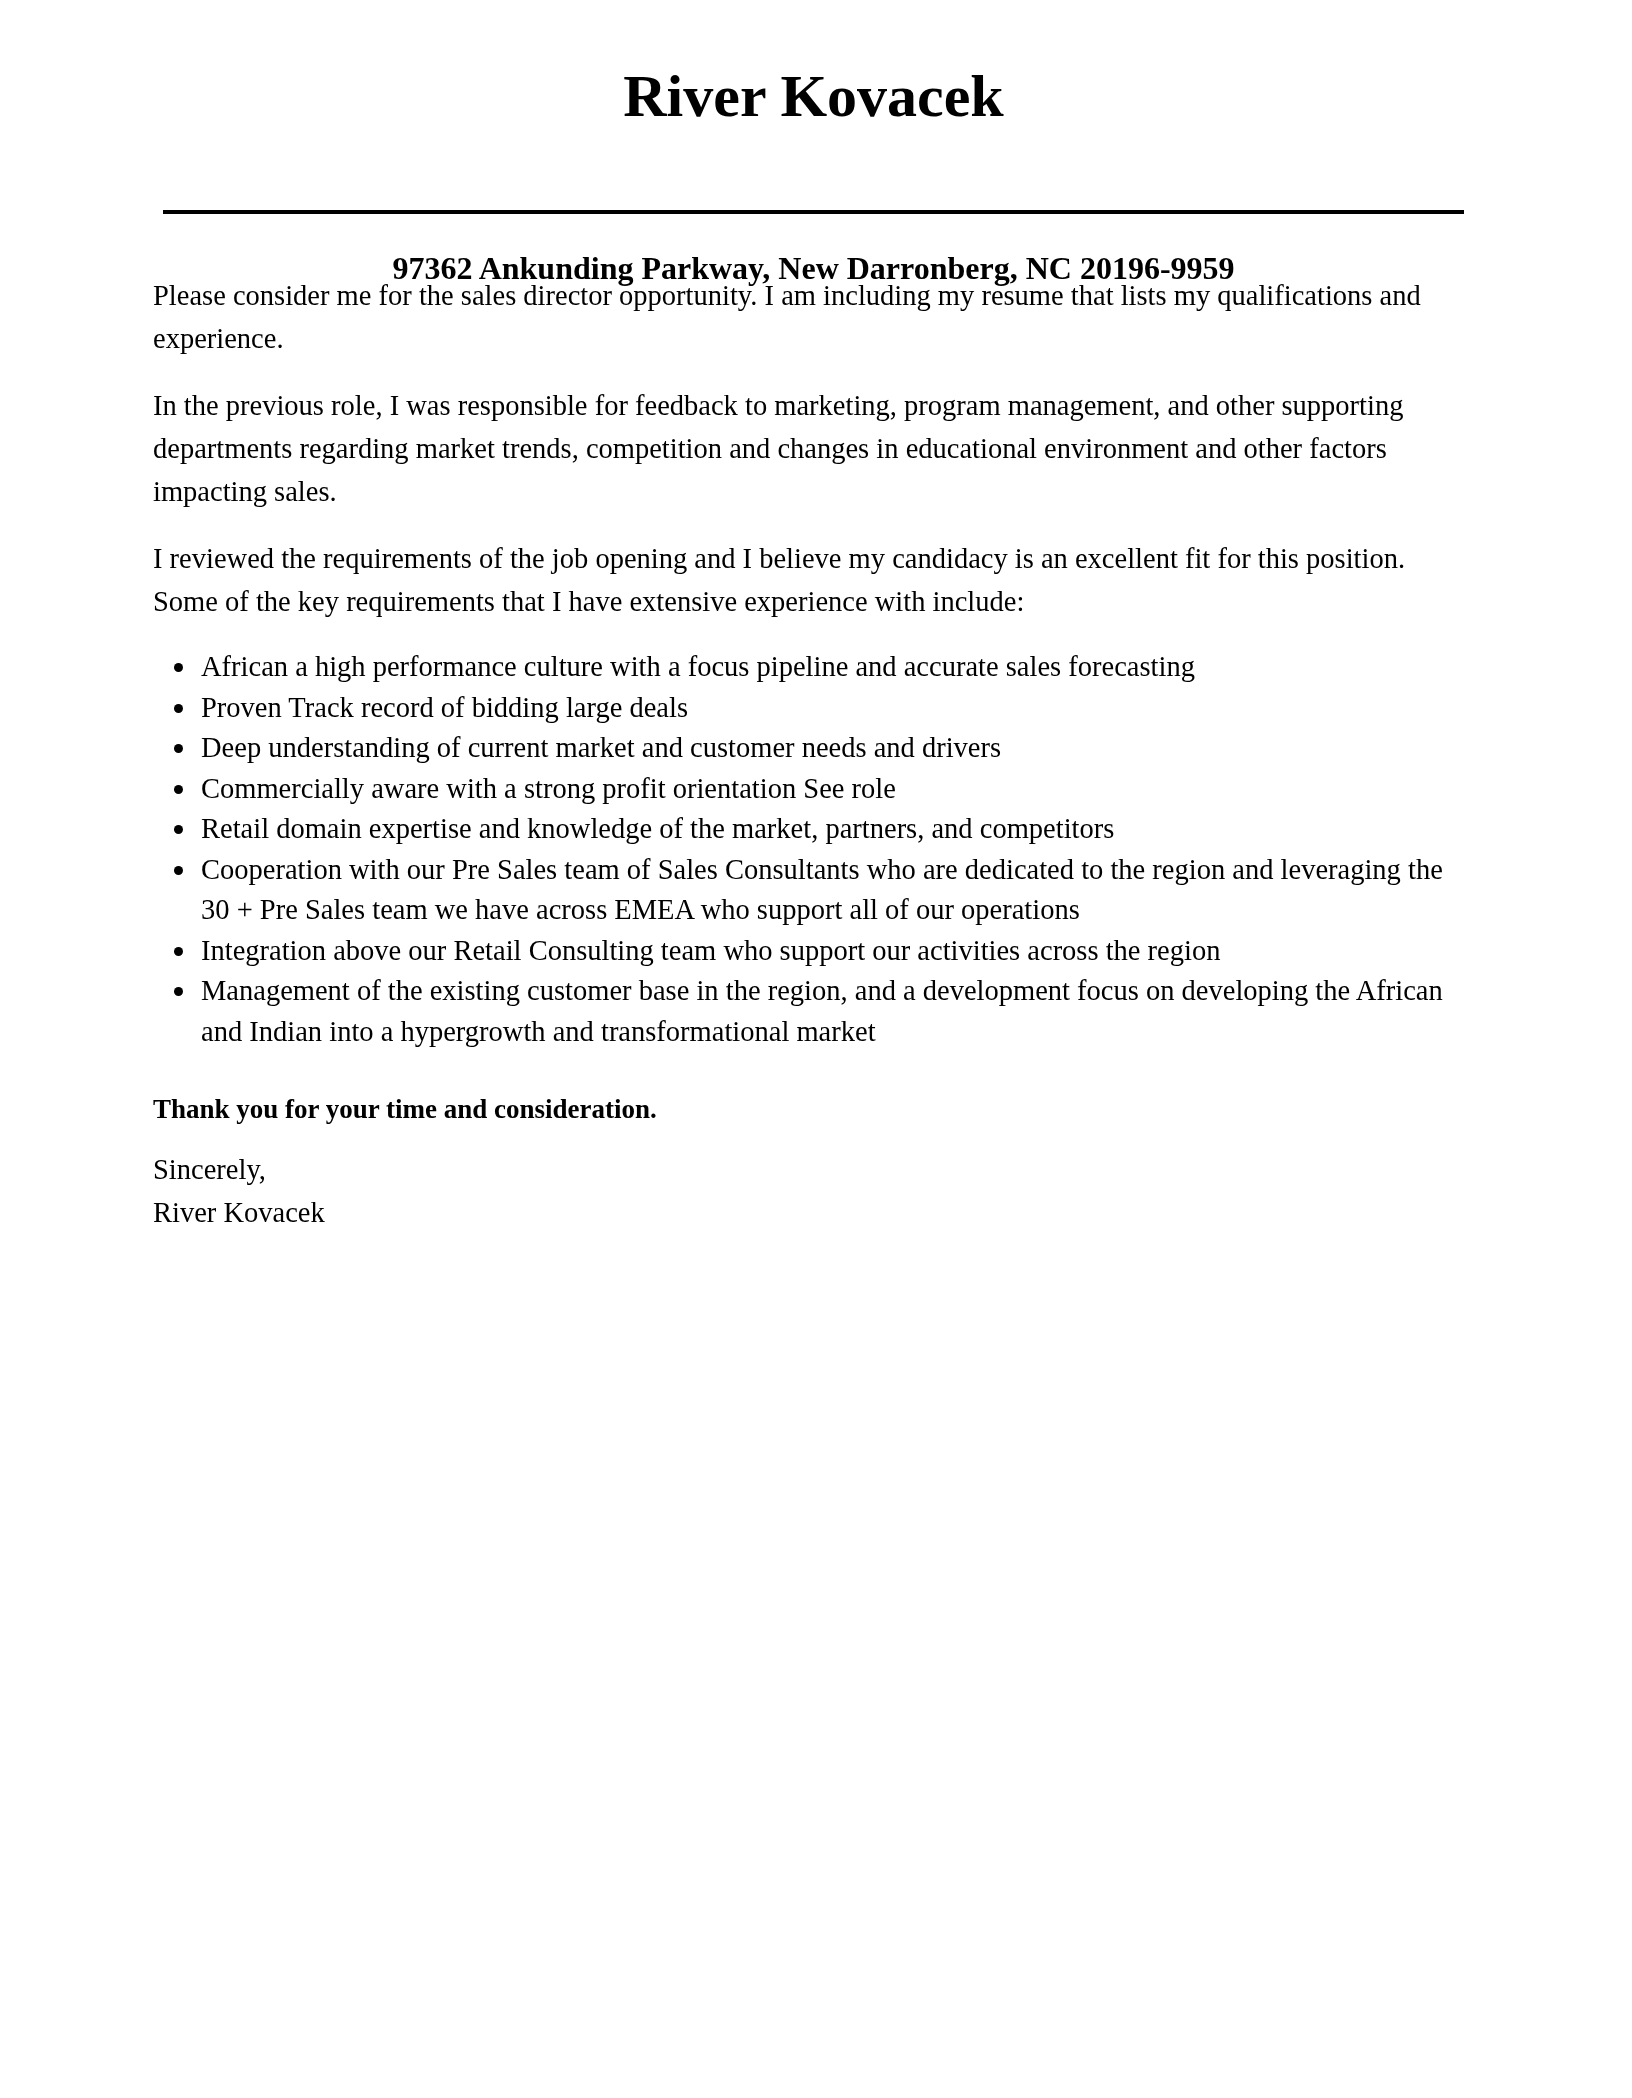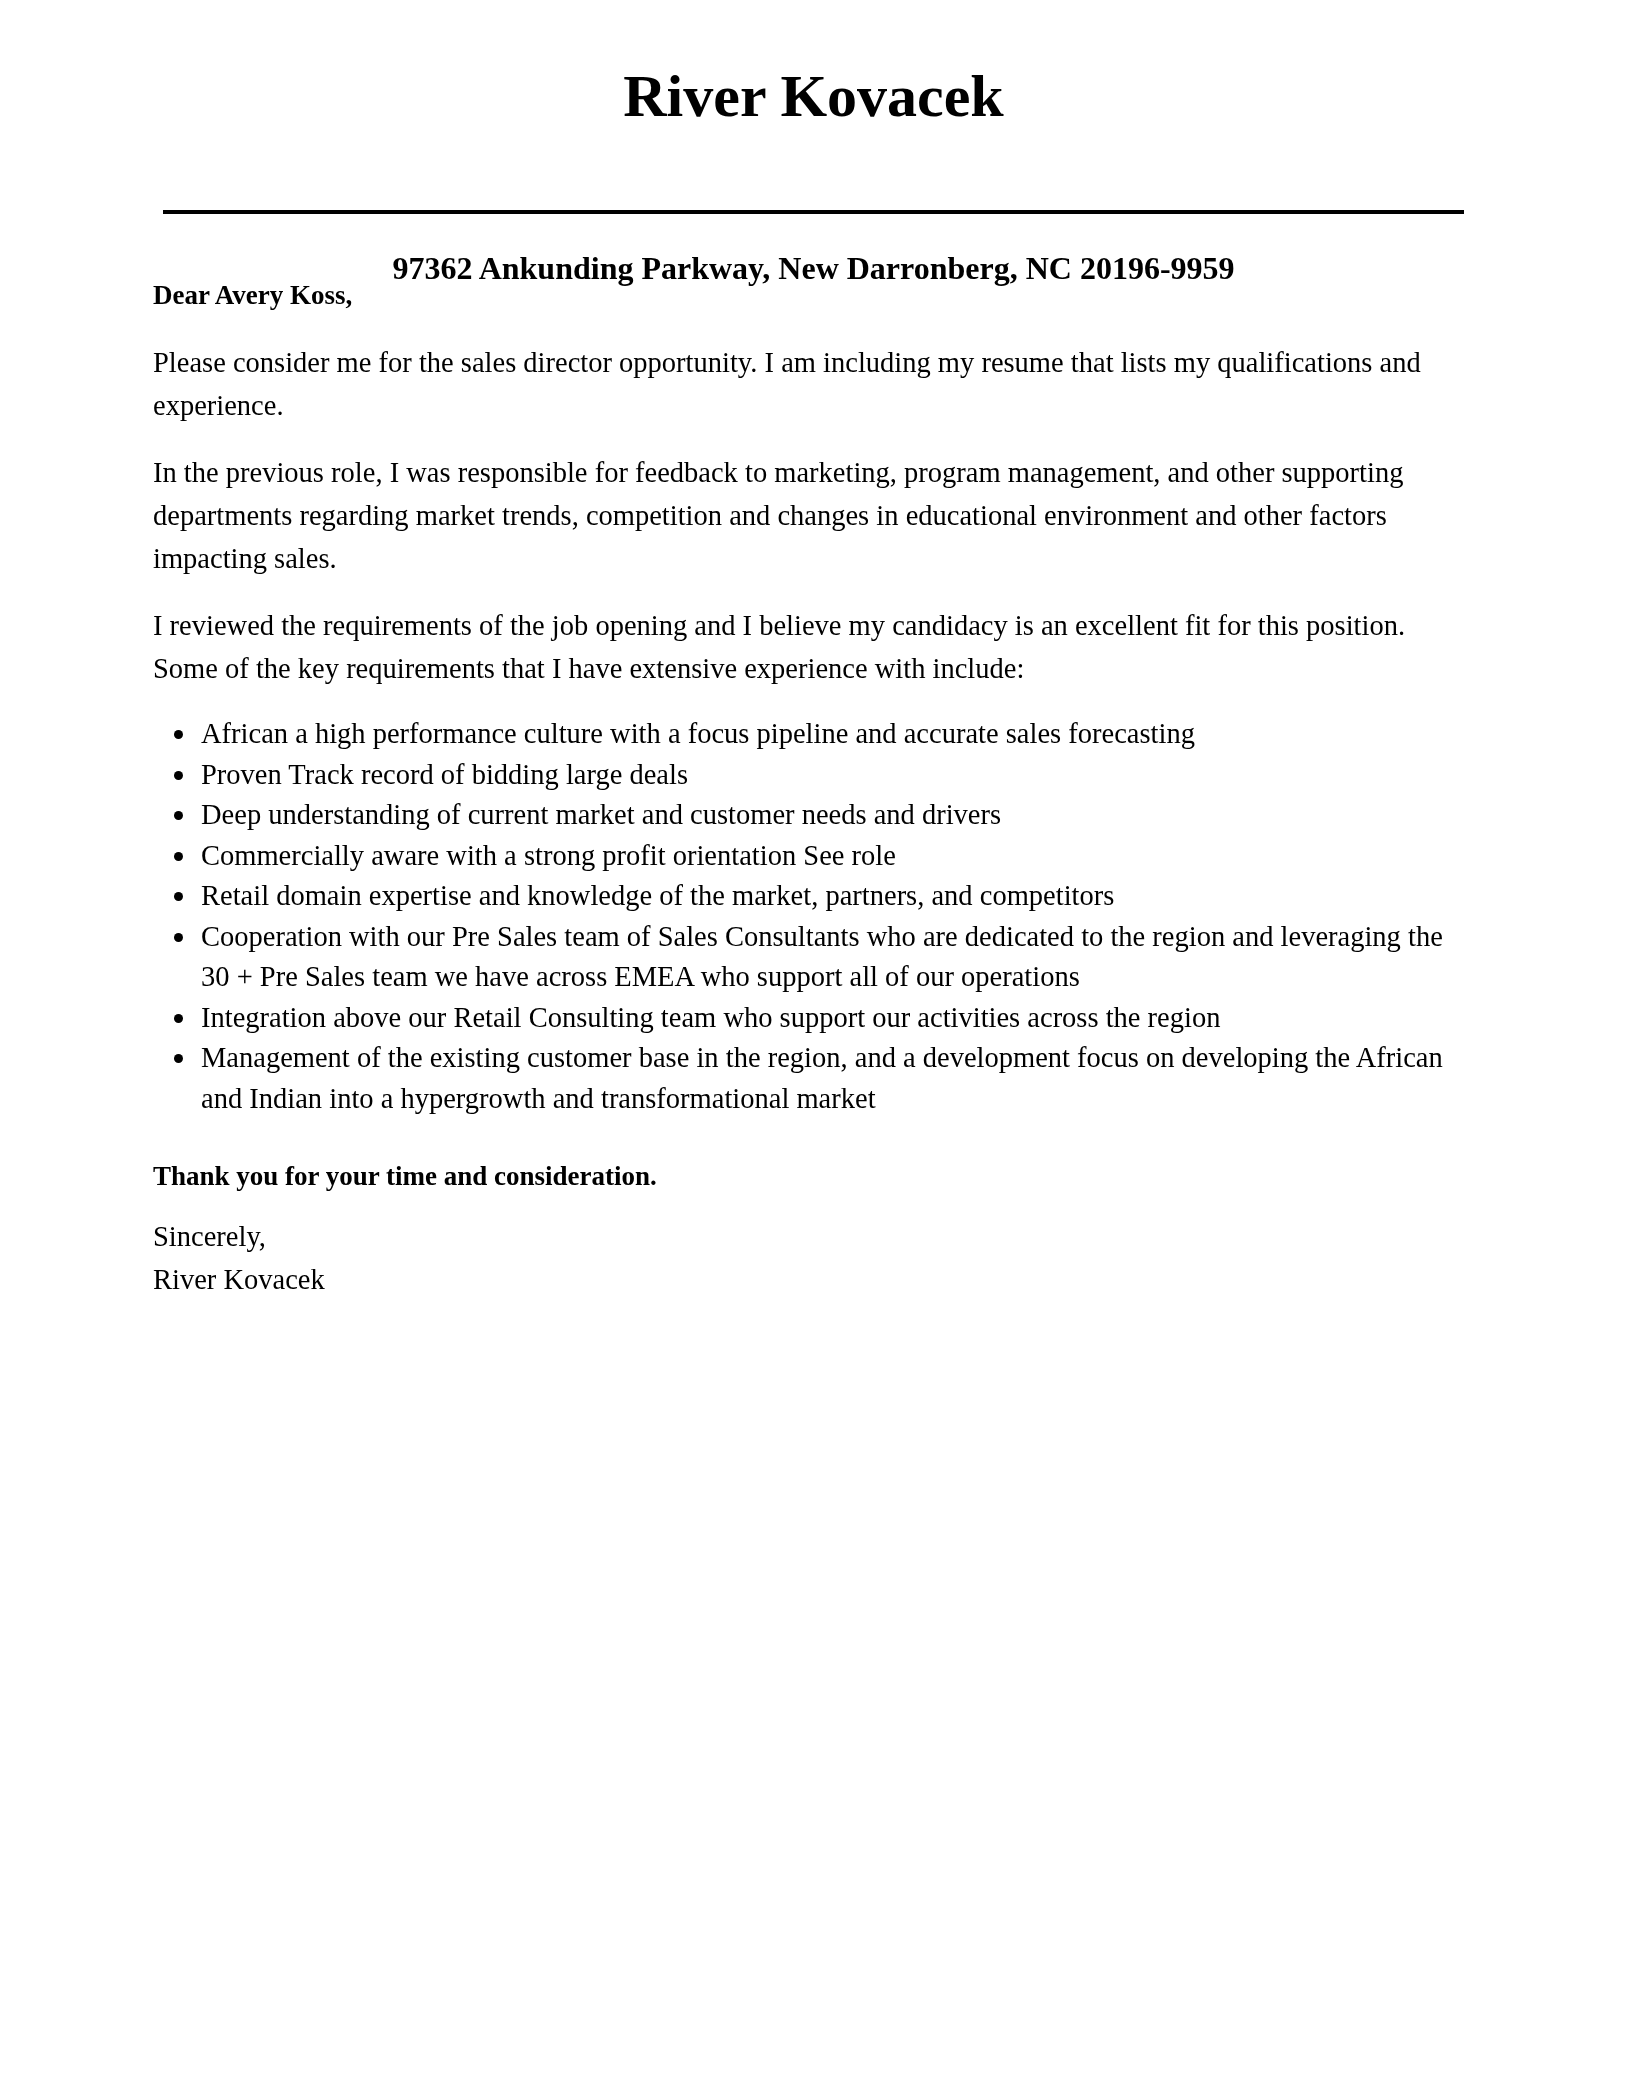--- a/index.html
+++ b/index.html
@@ -97,21 +97,20 @@
 <div class="header">
   <h1 class="name">River Kovacek</h1>
   <div class="address-wrap">
     <p class="address">97362 Ankunding Parkway, New Darronberg, NC 20196-9959</p>
   </div>
 </div>
 
 <div class="rule"></div>
 
 <div class="body">
-  <p class="salutation">Dear Avery Koss,</p>
 
   <p class="para">Please consider me for the sales director opportunity. I am including my resume that lists my qualifications and experience.</p>
   <p class="para">In the previous role, I was responsible for feedback to marketing, program management, and other supporting departments regarding market trends, competition and changes in educational environment and other factors impacting sales.</p>
   <p class="para">I reviewed the requirements of the job opening and I believe my candidacy is an excellent fit for this position. Some of the key requirements that I have extensive experience with include:</p>
 
   <ul class="req-list">
     <li><span class="bullet"></span><span>African a high performance culture with a focus pipeline and accurate sales forecasting</span></li>
     <li><span class="bullet"></span><span>Proven Track record of bidding large deals</span></li>
     <li><span class="bullet"></span><span>Deep understanding of current market and customer needs and drivers</span></li>
     <li><span class="bullet"></span><span>Commercially aware with a strong profit orientation See role</span></li>

